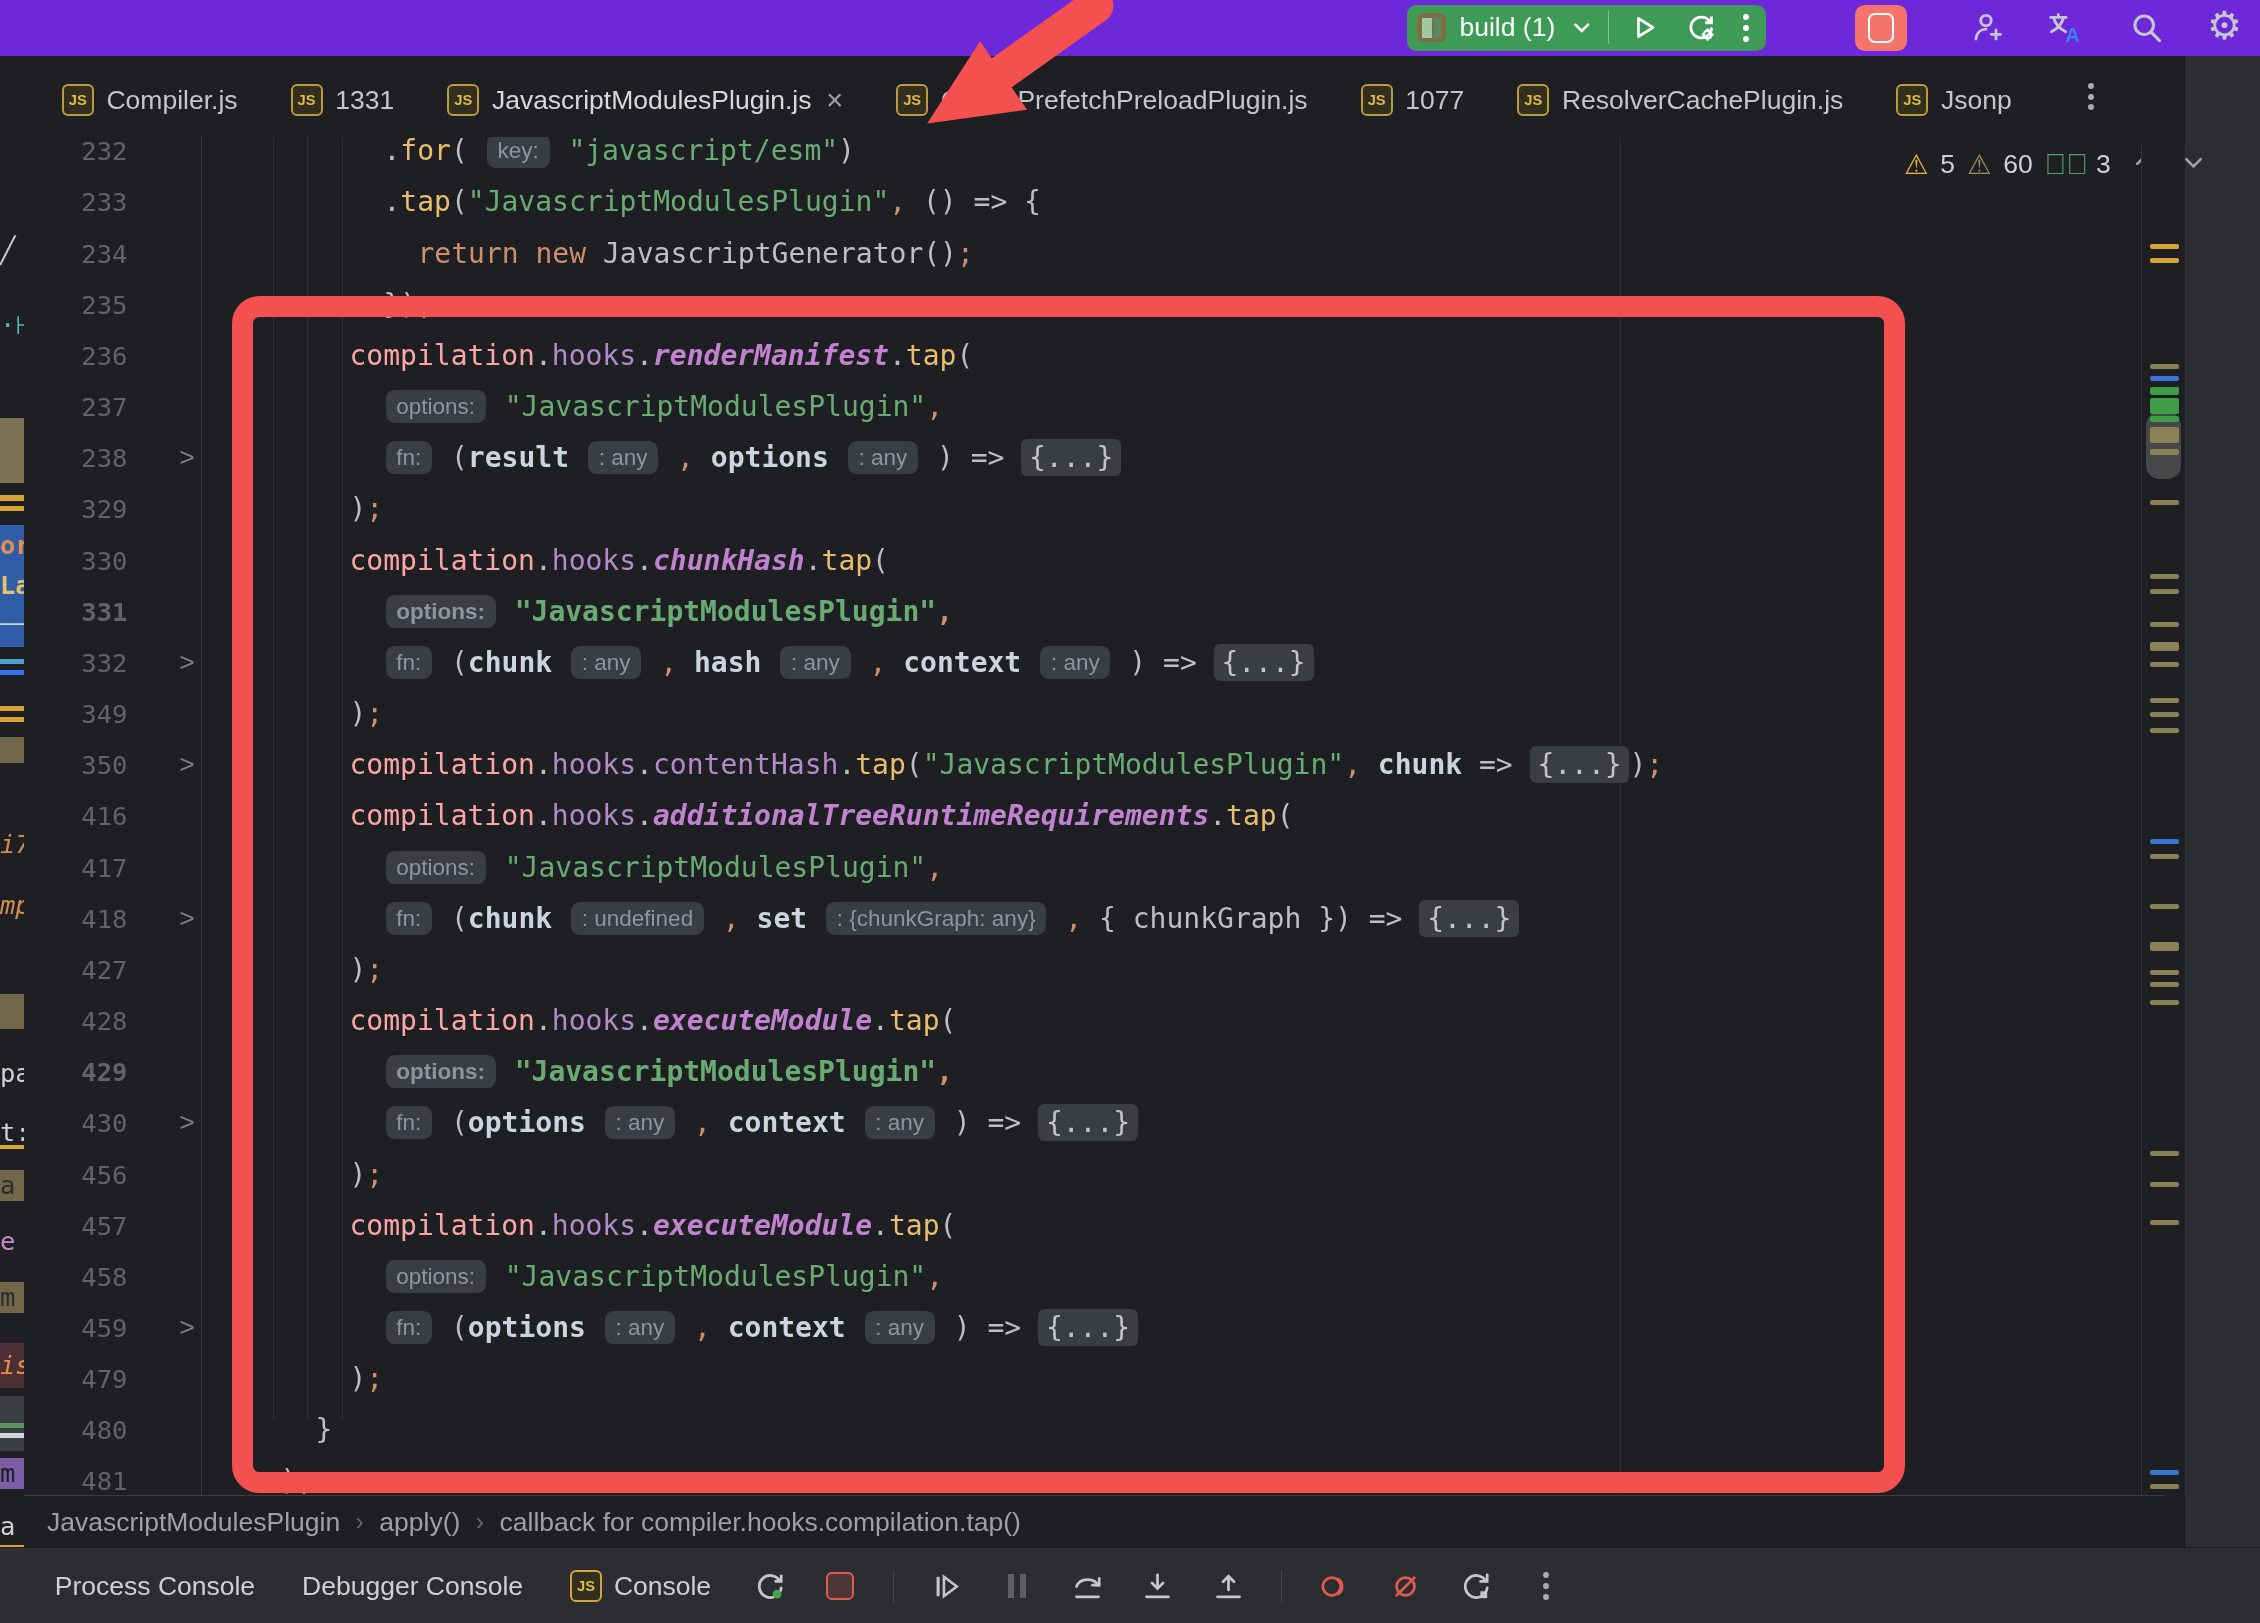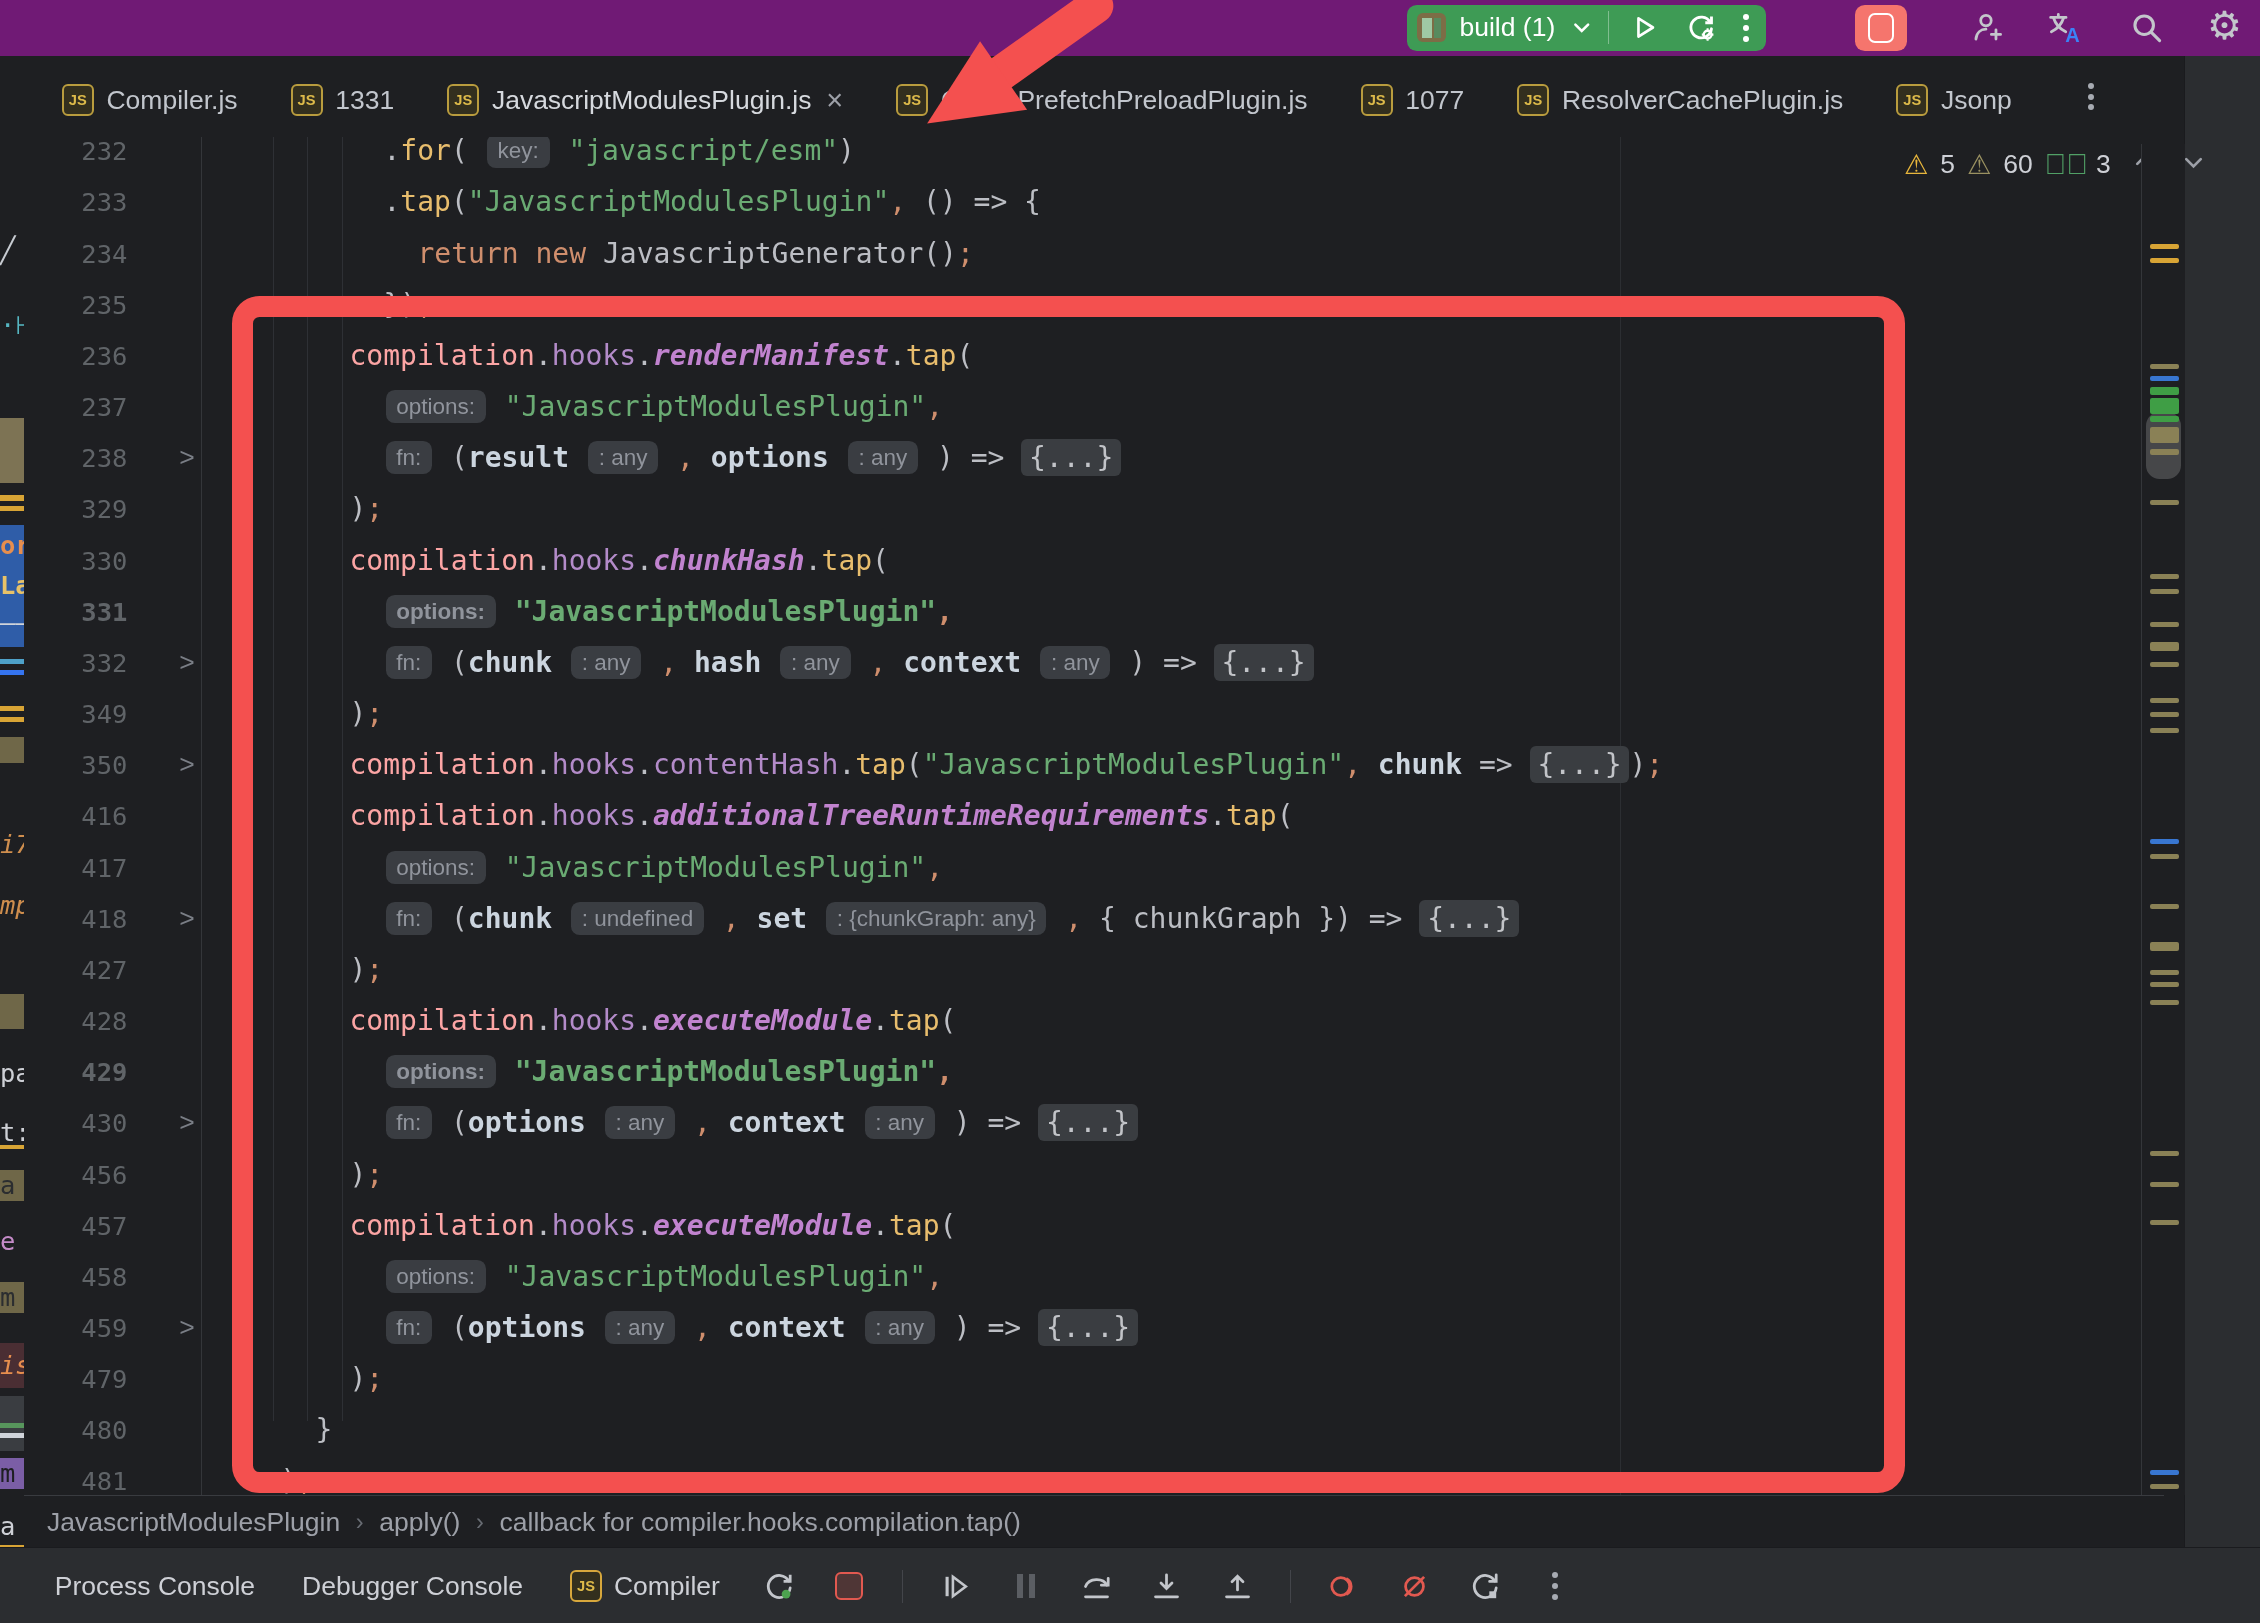--- a/index.html
+++ b/index.html
@@ -1,20 +1,20 @@
 <!DOCTYPE html>
 <html><head>
 <meta charset="utf-8">
 <style>
   html,body{margin:0;padding:0;background:#101114;}
   #stage{position:relative;width:2260px;height:1623px;background:#1e1f22;overflow:hidden;
          font-family:"Liberation Sans",sans-serif;color:#bcbec4;}
   .abs{position:absolute;}
   
-  #toolbar{left:0;top:0;width:2260px;height:56px;background:#701a75;}
+  #toolbar{left:0;top:0;width:2260px;height:56px;background:#6d28d9;}
   #run-widget{left:1407px;top:4.9px;height:46px;border-radius:9.8px;background:#3e9b55;
               display:flex;align-items:center;padding:0 9.8px;gap:13.7px;color:#fff;}
   #run-config-icon{width:29px;height:29px;border-radius:5.9px;background:#7d6d46;position:relative;}
   #run-config-icon i{position:absolute;left:4.9px;top:4.9px;width:10.8px;height:19.6px;background:#9fc9a4;}
   #run-config-icon b{position:absolute;left:17.6px;top:4.9px;width:6.9px;height:19.6px;background:#578a5e;}
   #run-config-label{font-size:26.5px;}
   .vsep{width:1px;height:33px;background:rgba(255,255,255,.35);}
   #stop-button{left:1855px;top:4.9px;width:52px;height:46px;border-radius:9.8px;background:#f5756d;
                display:flex;align-items:center;justify-content:center;}
   #stop-button i{display:block;width:21.6px;height:25.5px;border:2.9px solid #fff;border-radius:6.9px;}
@@ -423,21 +423,21 @@
   <div id="bottombar" class="abs">
     <span id="console-tabs" style="display:flex;gap:27.4px;align-items:center;">
         <span class="console-tab">
           <span>Process Console</span>
         </span>
         <span class="console-tab">
           <span>Debugger Console</span>
         </span>
         <span class="console-tab">
           <span class="jsbadge" style="border-color: rgb(215, 167, 60);">JS</span>
-          <span>Compiler</span>
+          <span>Console</span>
         </span>
       </span>
     <span class="dbg-icon">
       <svg width="33" height="33" viewBox="0 0 24 24">
           <path d="M19.5 8A8 8 0 1 0 20.5 13" fill="none" stroke="#c3c6cb" stroke-width="2" stroke-linecap="round"></path>
           <path d="M20.5 3.5v4.8h-4.8" fill="none" stroke="#c3c6cb" stroke-width="2"></path>
           <circle cx="17.5" cy="17.5" r="3.2" fill="#4ca34f"></circle>
         </svg>
     </span>
     <span class="dbg-icon">

